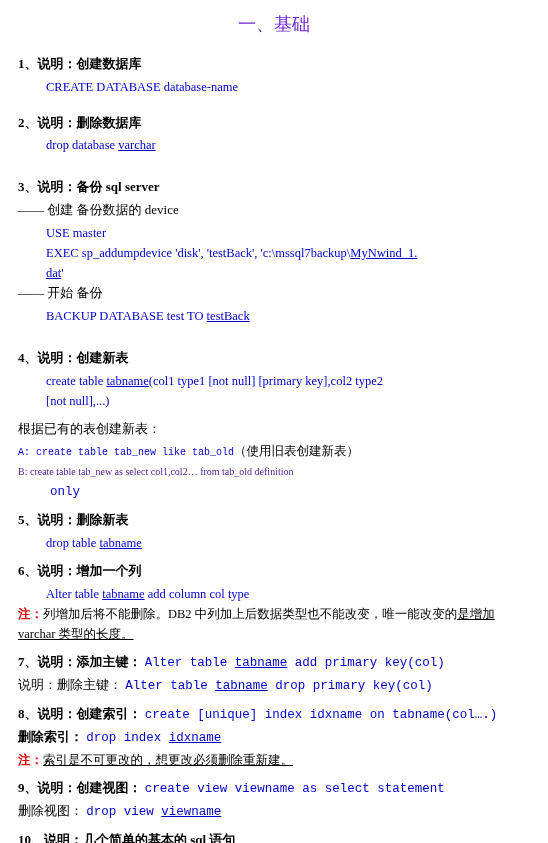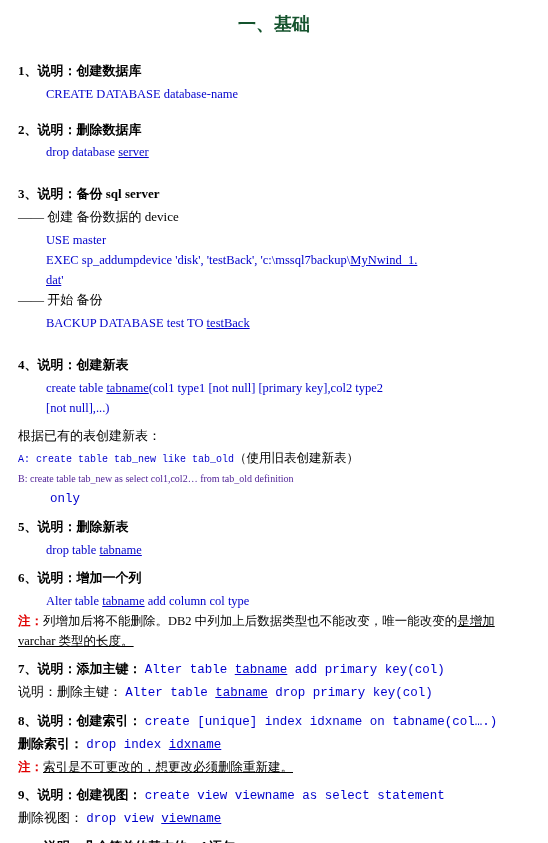--- a/index.html
+++ b/index.html
@@ -8,24 +8,24 @@
       font-size: 13px;
       background: #fff;
       color: #000;
       width: 548px;
       min-height: 843px;
       padding: 10px 18px 20px 18px;
       line-height: 1.6;
     }
     h1.page-title {
       text-align: center;
-      color: #14532d;
+      color: #6d28d9;
       font-size: 18px;
-      font-weight: bold;
-      margin-bottom: 22px;
+      font-weight: normal;
+      margin-bottom: 15px;
     }
     .section {
       margin-bottom: 8px;
     }
     .section-header {
       font-weight: bold;
       color: #000;
       margin-bottom: 2px;
     }
     .code-line {
@@ -68,21 +68,21 @@
 
 <div class="section">
   <p class="section-header">1、说明：创建数据库</p>
   <span class="code-line">CREATE DATABASE database-name</span>
 </div>
 
 <div class="spacer"></div>
 
 <div class="section">
   <p class="section-header">2、说明：删除数据库</p>
-  <span class="code-line">drop database <span style="text-decoration:underline">server</span></span>
+  <span class="code-line">drop database <span style="text-decoration:underline">varchar</span></span>
 </div>
 
 <div class="big-spacer"></div>
 
 <div class="section">
   <p class="section-header">3、说明：备份 sql server</p>
   <p class="comment-line">—— 创建 备份数据的 device</p>
   <span class="code-line">USE master</span>
   <span class="code-line">EXEC sp_addumpdevice 'disk', 'testBack', 'c:\mssql7backup\<span style="text-decoration:underline">MyNwind_1.</span></span>
   <span class="code-line"><span style="text-decoration:underline">dat</span>'</span>

